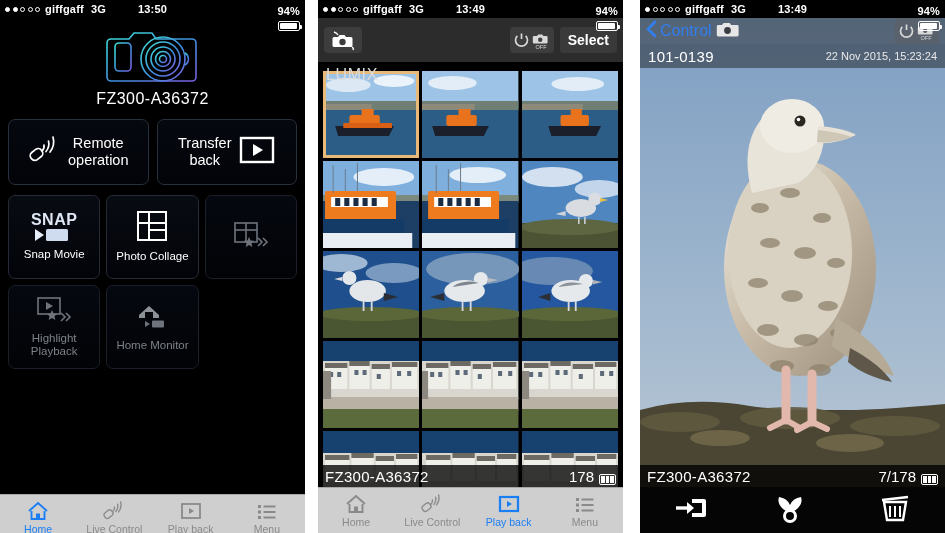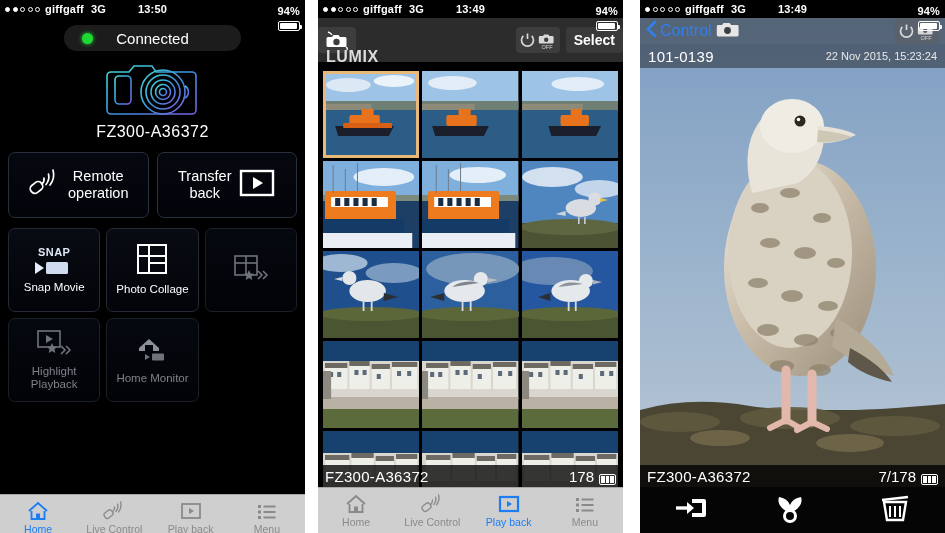--- a/index.html
+++ b/index.html
@@ -48,40 +48,40 @@
   .bigbtn .lbl { color:#fff; font-size:14.5px; line-height:17px; text-align:center; }
   .bigbtn svg { flex:0 0 auto; }
 
   .grid6 { display:grid; grid-template-columns:repeat(3,1fr); gap:6px; padding:10px 8px 0; }
   .cell { height:84px; border:1px solid #242b36; border-radius:7px;
     background:linear-gradient(180deg,#080b12 0%,#020409 100%);
     display:flex; flex-direction:column; align-items:center; justify-content:center; gap:5px; }
   .cell .clbl { color:#fff; font-size:11.5px; text-align:center; line-height:13px; }
   .cell.dim { border-color:#1a1f28; background:linear-gradient(180deg,#060810 0%,#010306 100%); }
   .cell.dim .clbl { color:#7d8289; }
-  .snap-word { color:#dfe7f5; font-size:11px; font-weight:bold; letter-spacing:.5px; line-height:11px;}
+  .snap-word { color:#dfe7f5; font-size:16px; font-weight:bold; letter-spacing:.5px; line-height:11px;}
 
   
   .tabbar { position:absolute; bottom:0; left:0; right:0; height:46px; background:#cfcfcf;
     border-top:1px solid #a8a8a8; display:flex; }
   .tab { flex:1; display:flex; flex-direction:column; align-items:center; justify-content:center; gap:2px; }
   .tab .tlbl { font-size:10.5px; color:#8a8a8a; }
   .tab.active .tlbl { color:#1b7ef5; }
   .tab svg { display:block; }
 
   
   .p2-body { position:relative; height:515px; background:#000; }
-  .p2-head { height:44px; background:#2c2c2c; display:flex; align-items:center; padding:0 0; gap:6px;
+  .p2-head { height:44px; background:#2c2c2c; display:flex; align-items:center; padding:0 6px; gap:6px;
      position:relative; }
   .sq-btn { background:#3d3d3d; border-radius:4px; display:flex; align-items:center; justify-content:center; }
   .cam-back-btn { width:38px; height:26px; }
   .pwr-btn { width:44px; height:26px; gap:3px; margin-left:auto; }
   .select-btn { height:26px; padding:0 8px; background:#3a3a3a; border-radius:4px; color:#fff; font-size:14px;
     display:flex; align-items:center; font-weight:bold;}
-  .lumix { position:absolute; left:8px; top:30px; color:#dcdcdc; font-size:16px; letter-spacing:.6px; z-index:5;font-weight:bold;}
+  .lumix { position:absolute; left:8px; top:48px; color:#dcdcdc; font-size:16px; letter-spacing:.6px; z-index:5;}
   .p2-grid { position:absolute; top:53px; left:0; right:0; bottom:46px; overflow:hidden;
     display:grid; grid-template-columns:repeat(3,1fr); gap:3px; padding:0 5px; align-content:start;}
   .thumb { position:relative; height:87px; overflow:hidden; background:#111; }
   .thumb.sel::after { content:""; position:absolute; inset:0; border:3px solid #e8b978; }
   .statusstrip { position:absolute; left:0; right:0; bottom:46px; height:22px;
     background:rgba(0,0,0,.78); display:flex; align-items:center; padding:0 7px; z-index:20; }
   .ss-name { color:#fff; font-size:15px; letter-spacing:.3px; }
   .ss-right { margin-left:auto; display:flex; align-items:flex-end; gap:5px; }
   .ss-cnt { color:#fff; font-size:15px; }
   .mini-batt { width:17px; height:11px; border:1px solid #fff; border-radius:2px; padding:1px; display:flex; gap:1px;}
@@ -131,24 +131,20 @@
         </span>
         <span class="sb-pct">94%</span>
         <span class="batt">
             <i style="width:94%"></i>
           </span>
       </span>
     </div>
 
     <div class="p1-body">
 
-      <div class="conn-pill">
-        <span class="conn-led"></span>
-        <span class="conn-txt">Connected</span>
-      </div>
 
       <div class="cam-wrap">
         <svg width="95" height="62" viewBox="0 0 95 62">
           <defs>
             <linearGradient id="camg" x1="0" y1="0" x2="1" y2="1">
               <stop offset="0%" stop-color="#3fe0d8"></stop>
                 <stop offset="55%" stop-color="#3f8fe0"></stop>
                 <stop offset="100%" stop-color="#7a5fe0"></stop>
             </linearGradient>
           </defs>

